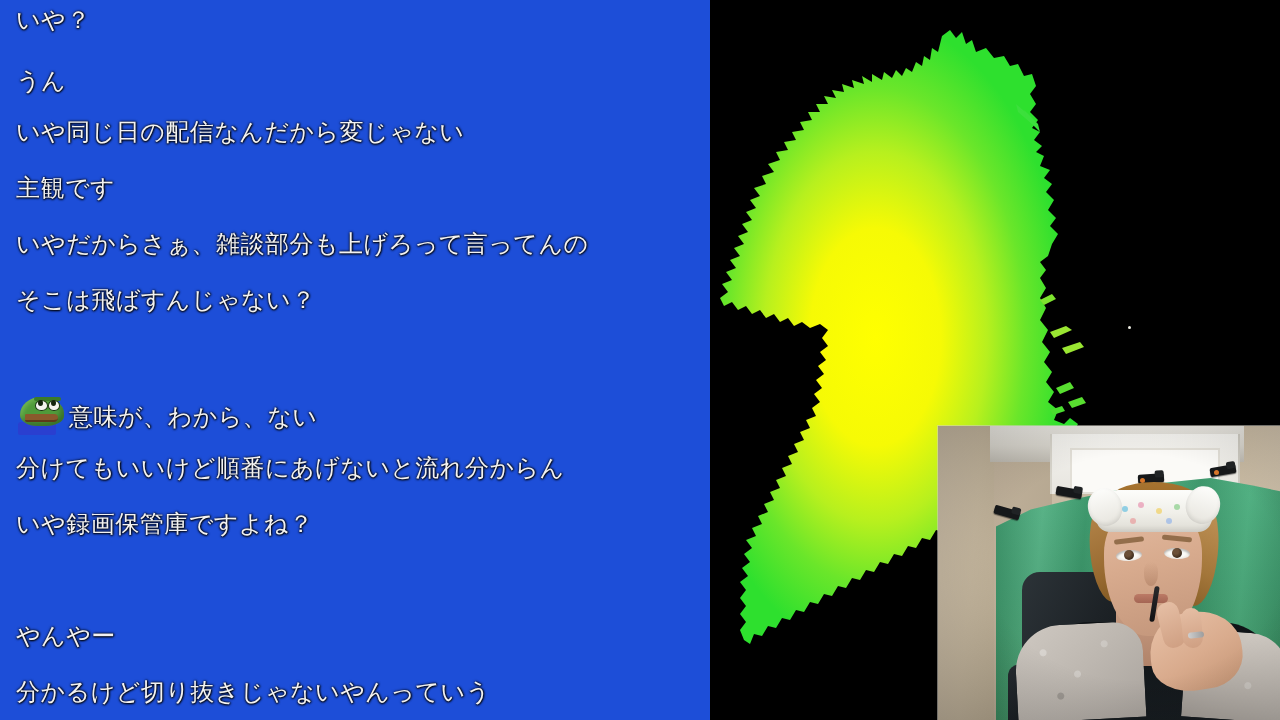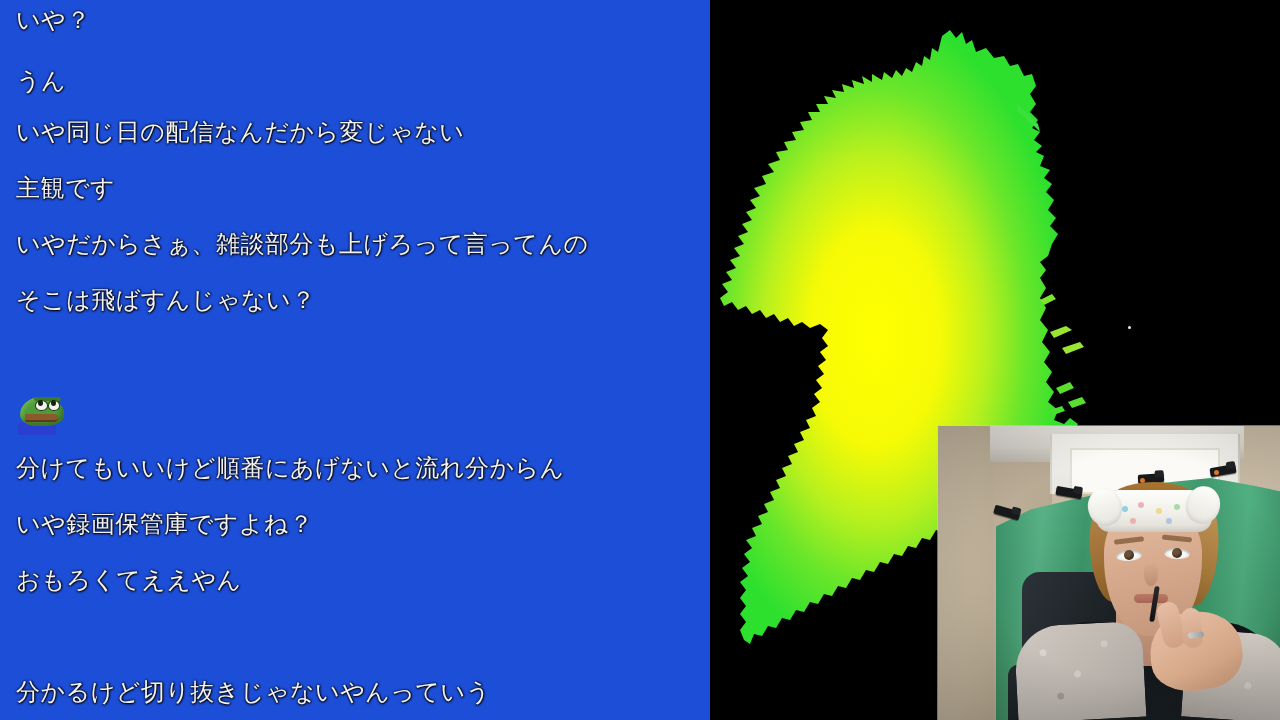--- a/index.html
+++ b/index.html
@@ -277,26 +277,26 @@
     <div class="chat-line" style="top:395px">
       <span class="emote">
         <span class="shirt"></span>
         <span class="head"></span>
         <span class="brow"></span>
         <span class="eye l"></span>
         <span class="eye r"></span>
         <span class="pupil l"></span>
         <span class="pupil r"></span>
         <span class="mouth"></span>
-      </span>
+      </span><span class="msg">意味が、わから、ない</span>
     </div>
 
     <div class="chat-line" style="top:451px"><span class="msg">分けてもいいけど順番にあげないと流れ分からん</span></div>
     <div class="chat-line" style="top:507px"><span class="msg">いや録画保管庫ですよね？</span></div>
-    <div class="chat-line" style="top:563px"><span class="msg">おもろくてええやん</span></div>
+    <div class="chat-line" style="top:619px"><span class="msg">やんやー</span></div>
     <div class="chat-line" style="top:675px"><span class="msg">分かるけど切り抜きじゃないやんっていう</span></div>
   </div>
 
   <div id="map-area">
     <svg id="map-svg" viewBox="0 0 570 720" preserveAspectRatio="none">
       <defs>
         <radialGradient id="mieGrad" cx="42%" cy="50%" r="52%">
           <stop offset="0%" stop-color="#ffff00"></stop>
           <stop offset="34%" stop-color="#f6fa05"></stop>
           <stop offset="58%" stop-color="#b7f01e"></stop>

